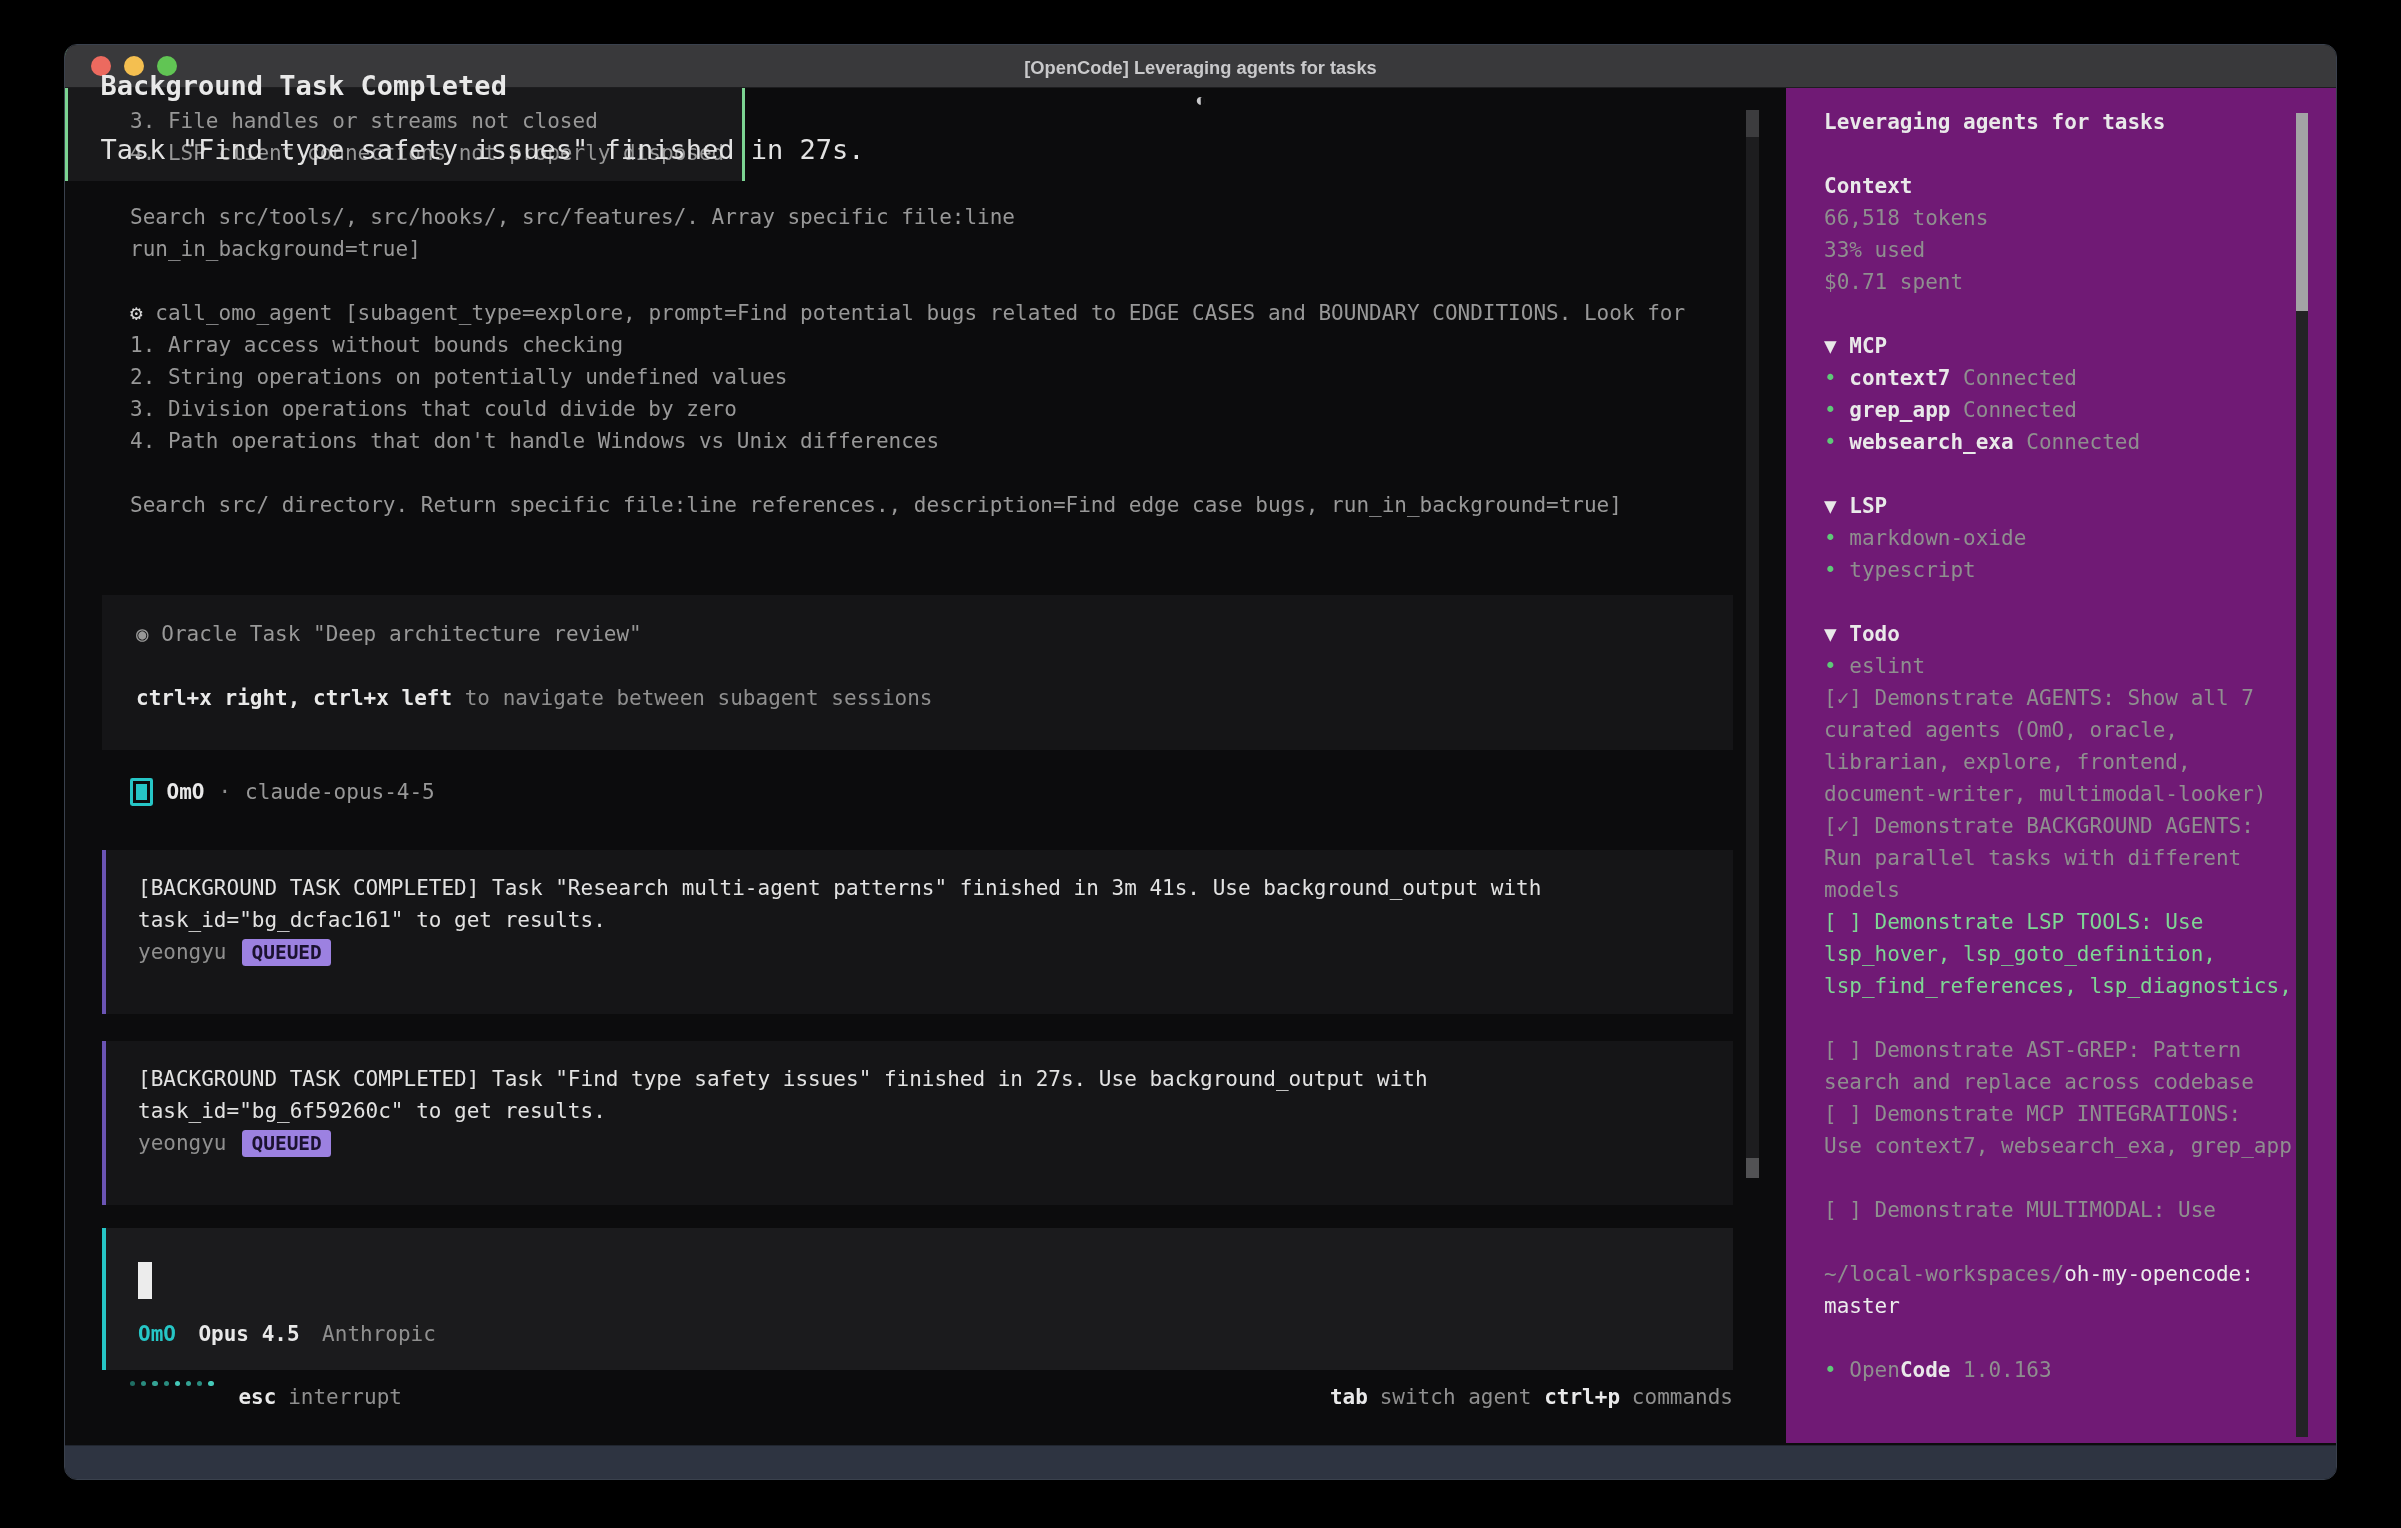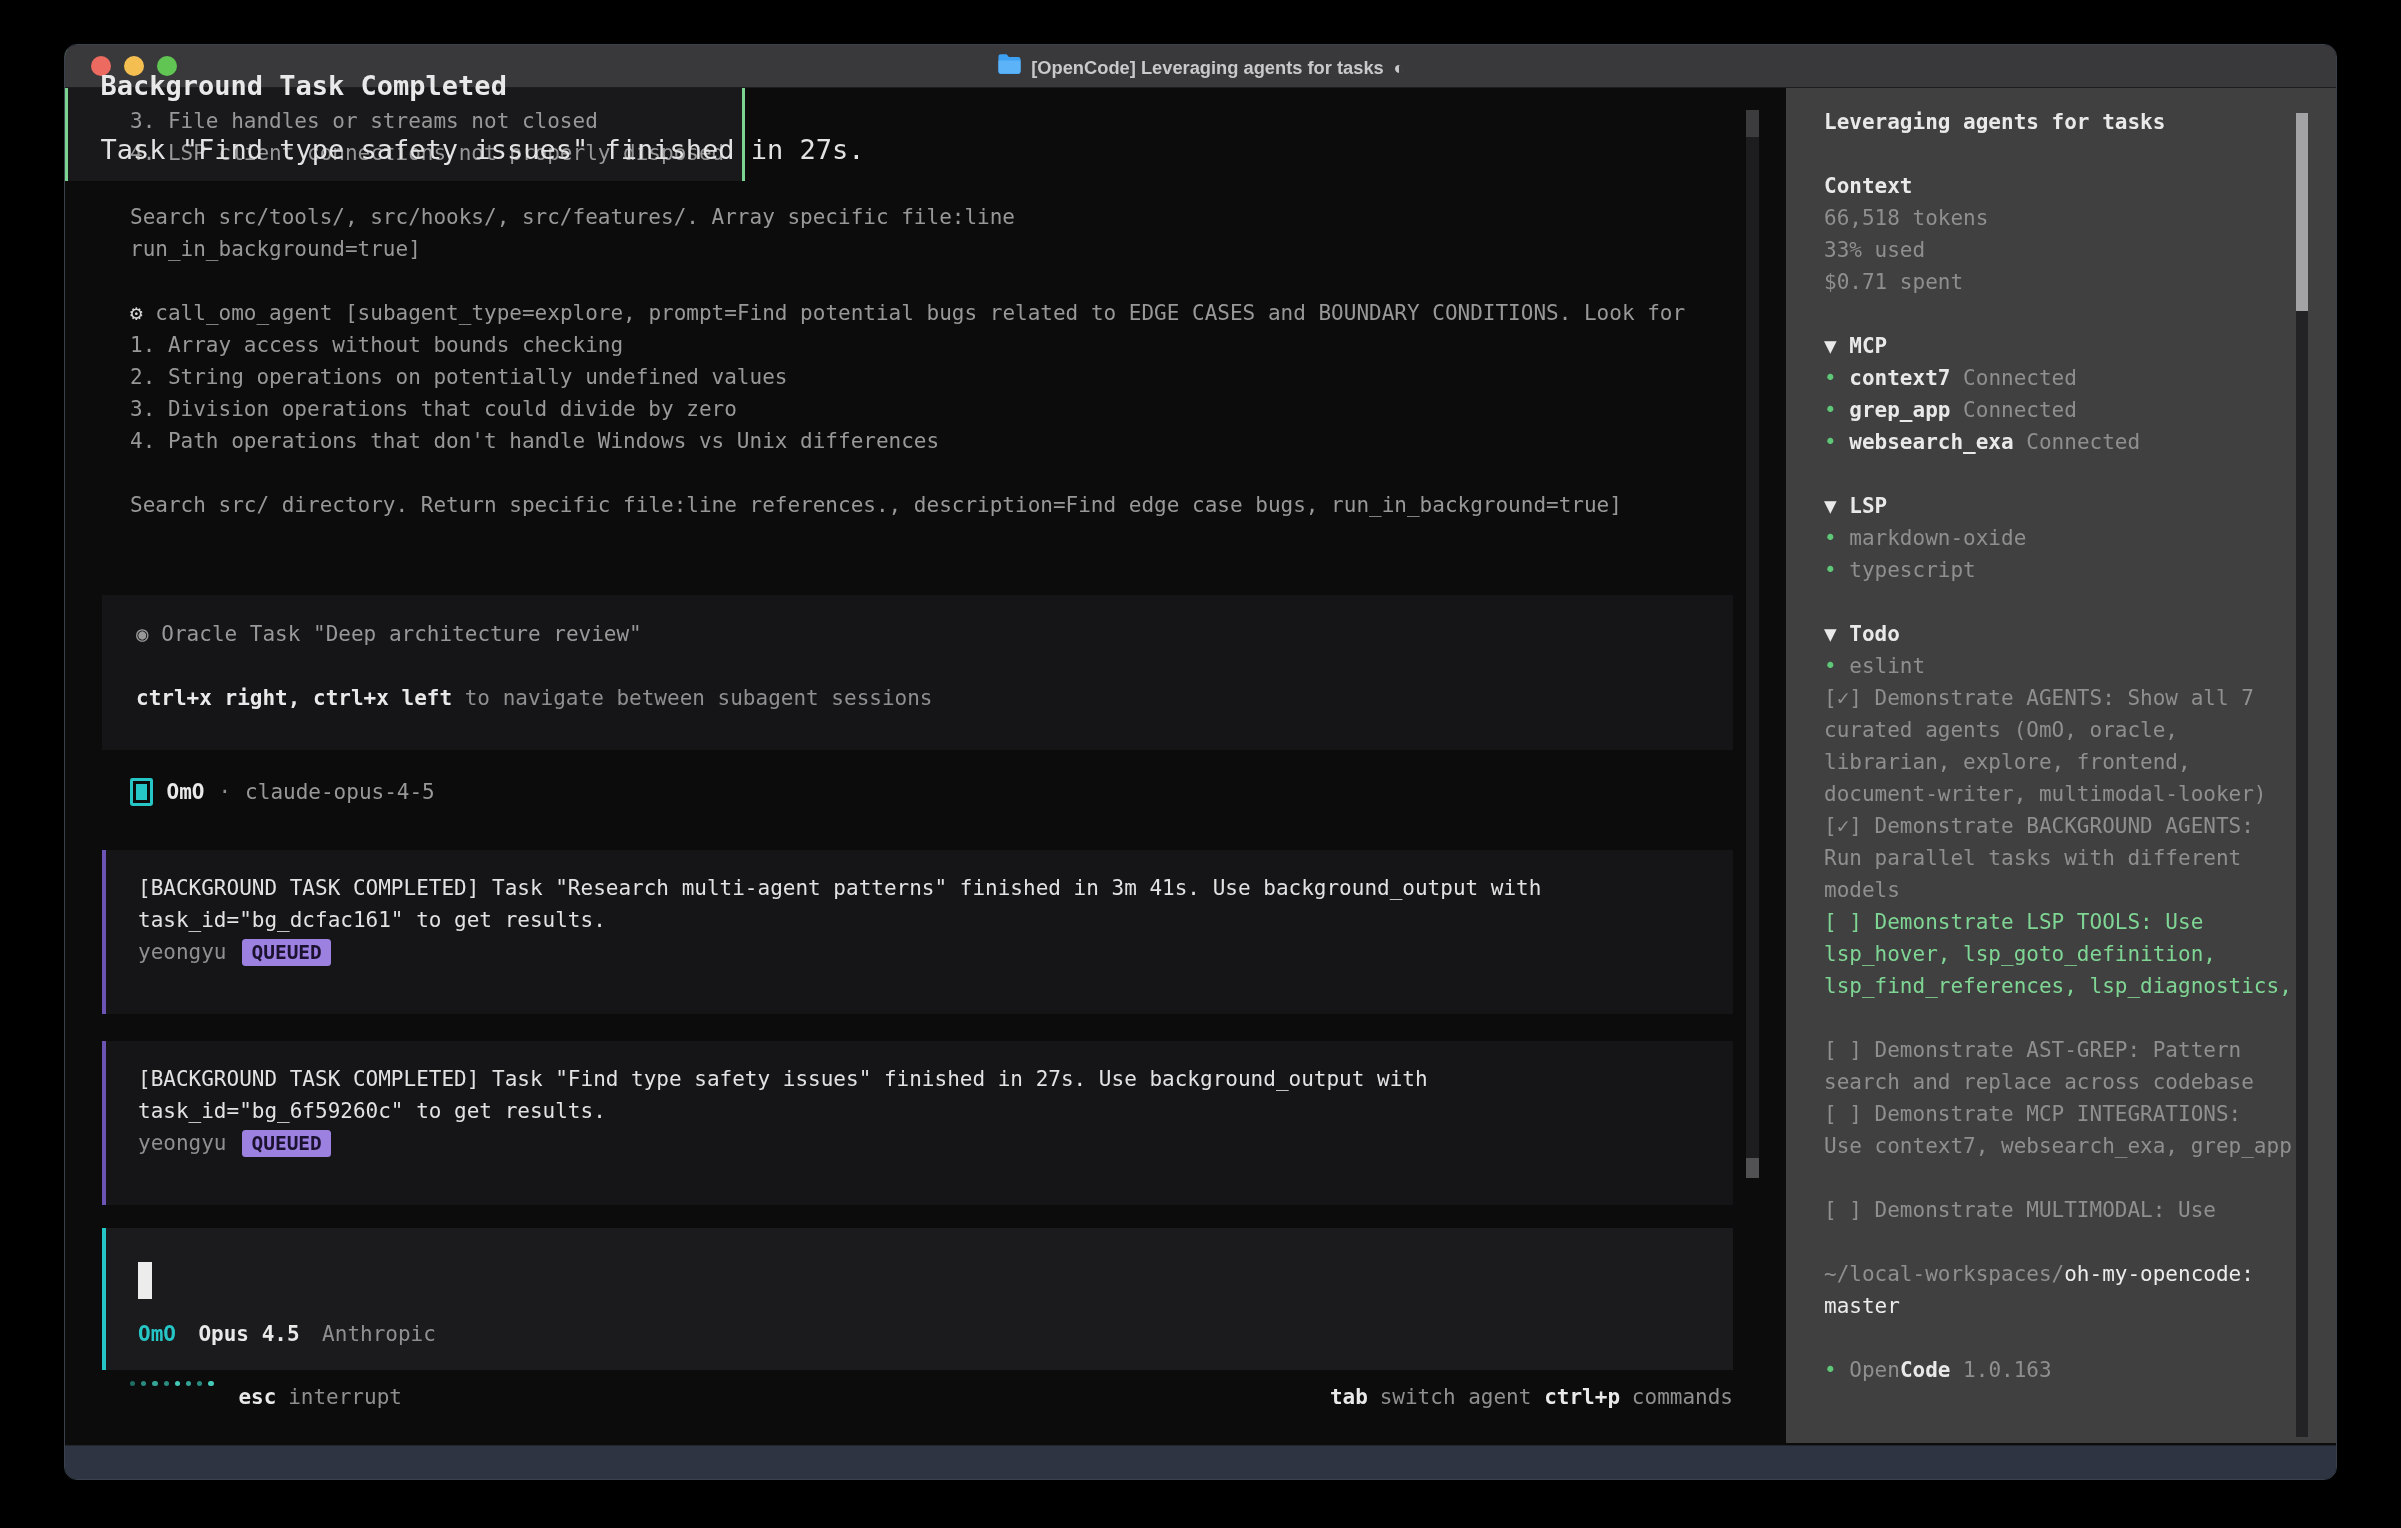--- a/index.html
+++ b/index.html
@@ -5,22 +5,22 @@
   html,body{margin:0;padding:0;background:#000;width:2401px;height:1528px;overflow:hidden;}
   *{box-sizing:border-box;}
   .mono{font-family:"DejaVu Sans Mono","DejaVu Sans",monospace;}
   #window{position:absolute;left:64px;top:44px;width:2273px;height:1436px;background:#0c0c0d;
     border:1.2px solid #3a414d;border-radius:13px;overflow:hidden;}
   #titlebar{position:absolute;left:0;top:0;right:0;height:43px;background:#39393b;
     display:flex;align-items:center;justify-content:center;border-bottom:1.2px solid #1d1d1f;}
   .traffic{position:absolute;left:26px;top:11.2px;display:flex;gap:13px;}
   .tl{width:20px;height:20px;border-radius:50%;}
   .tl.red{background:#ec6a5f;} .tl.yellow{background:#f4bf50;} .tl.green{background:#61c554;}
-  .titlewrap{display:flex;align-items:flex-end;gap:9.5px;font-family:"Liberation Sans","DejaVu Sans",sans-serif;
-    font-weight:bold;font-size:18.3px;color:#c9c9cb;}
+  .titlewrap{display:flex;align-items:center;gap:9.5px;font-family:"Liberation Sans","DejaVu Sans",sans-serif;
+    font-weight:bold;font-size:18.3px;color:#c9c9cb;flex-direction:column;}
   
   .line{position:relative;height:32px;line-height:32px;font-size:21px;white-space:pre;color:#989898;}
   .gap{margin-top:32px;}
   #scrollback{position:absolute;left:65px;top:60px;width:1619px;}
   .white{color:#e9e9e9;font-weight:bold;}
   .dim{color:#8f8f8f;}
   .bright{color:#e2e2e2;}
   .greentxt{color:#7fd694;}
   .cyantxt{color:#26c6c6;}
   
@@ -44,21 +44,21 @@
   
   #statusbar{position:absolute;left:65px;top:1336px;width:1603px;height:32px;display:flex;
     align-items:center;justify-content:space-between;}
   .sgroup{display:flex;gap:11.8px;}
   .dotz{width:5.3px;height:5.3px;border-radius:50%;display:inline-block;}
   
   #mainscroll{position:absolute;left:1681px;top:65px;width:13px;height:1068px;background:#1d1d1f;}
   #mainscroll .thumb-top{position:absolute;top:0;left:0;width:100%;height:27px;background:#3c3c3e;}
   #mainscroll .thumb-bottom{position:absolute;bottom:0;left:0;width:100%;height:20px;background:#525254;}
   
-  #sidebar{position:absolute;left:1721px;top:43px;width:552px;bottom:36px;background:#404040;}
+  #sidebar{position:absolute;left:1721px;top:43px;width:552px;bottom:36px;background:#701a75;}
   #sidebody{position:absolute;left:38px;top:17.7px;width:473px;}
   #sidebar .line{font-size:21px;}
   #sidescroll{position:absolute;left:510px;top:25.4px;width:11.8px;height:1324px;background:#232325;}
   #sidescroll .thumb{position:absolute;top:0;left:0;width:100%;height:198px;background:#a3a3a5;}
   .bullet{color:#5fc878;}
   #bottombar{position:absolute;left:0;right:0;bottom:0;height:34px;background:#2e3441;border-top:1.2px solid #20252e;}
   .folder-icon{display:inline-block;}
 </style>
 </head>
 <body>

